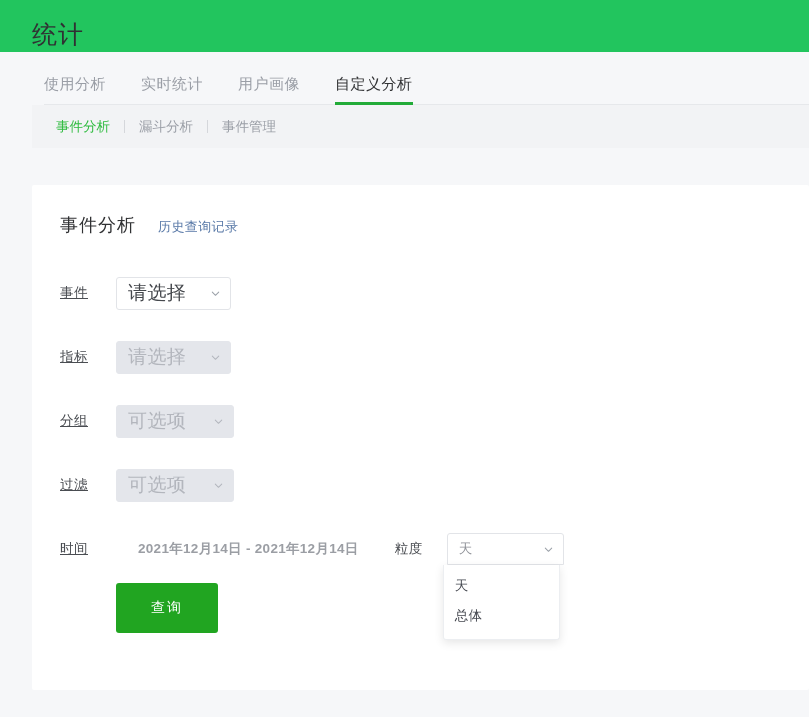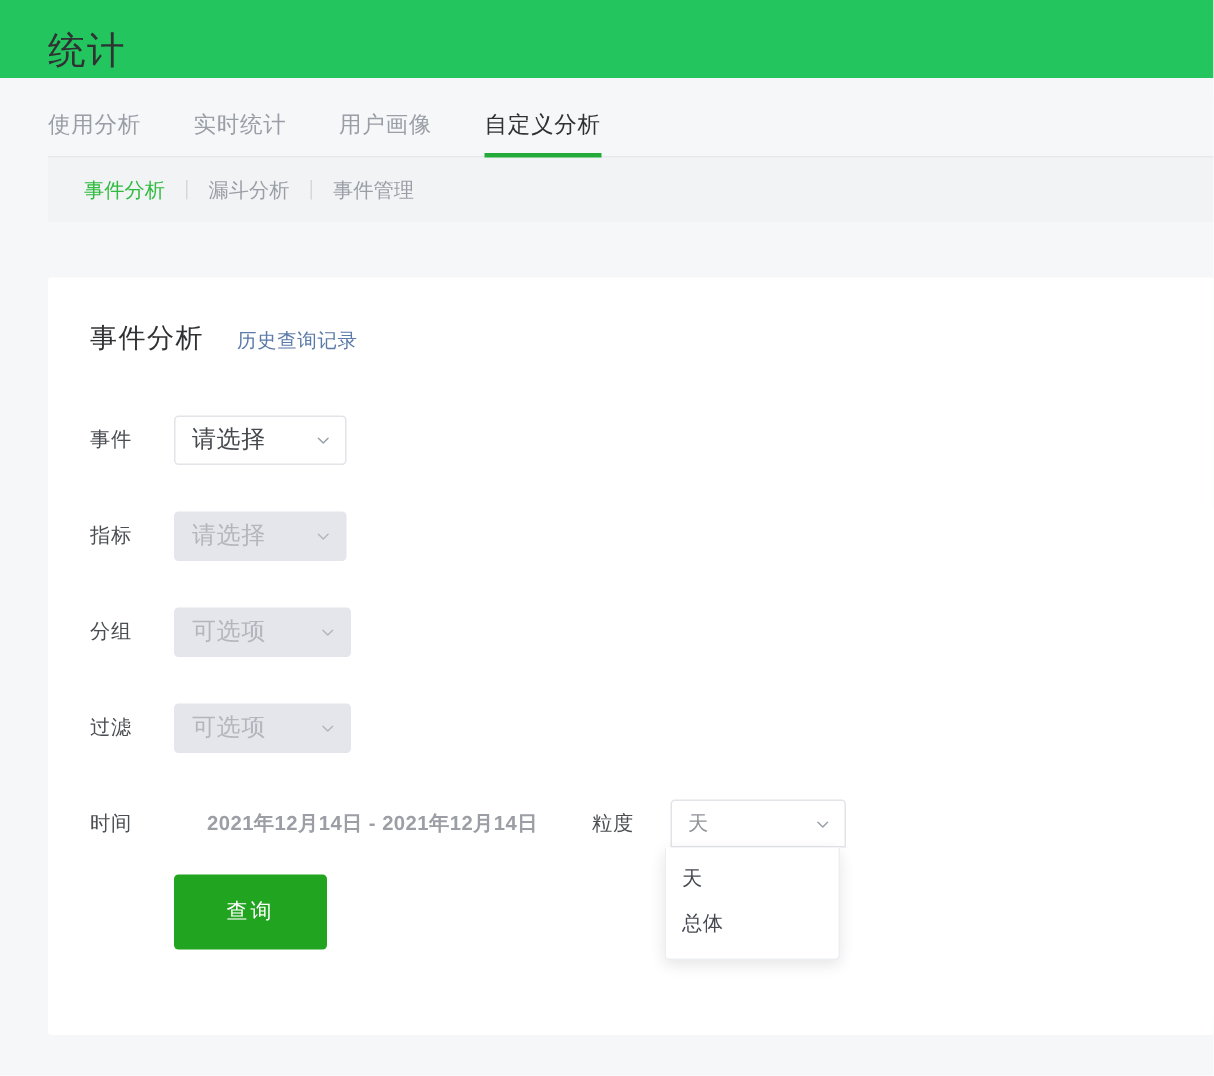--- a/index.html
+++ b/index.html
@@ -27,21 +27,21 @@
     font-weight: 400;
     color: #303133;
     line-height: 34px;
     letter-spacing: 1px;
     margin: 0;
   }
 
   
   .tabs-wrap {
     margin-top: 14px;
-    padding-left: 32px;
+    padding-left: 44px;
     background: #f6f7f9;
     position: relative;
   }
   .tabs {
     display: flex;
     align-items: flex-end;
     height: 38px;
     border-bottom: 1px solid #e6e8eb;
     position: relative;
   }
@@ -135,38 +135,39 @@
     display: flex;
     align-items: center;
     height: 64px;
   }
   .form-label {
     font-size: 13.5px;
     color: #4a4d52;
     width: 56px;
     flex: 0 0 56px;
     letter-spacing: 0.5px;
+    text-decoration: underline;
   }
 
   .select {
     width: 115px;
     height: 33px;
     box-sizing: border-box;
     border: 1px solid #e2e4e8;
     border-radius: 3px;
     background: #ffffff;
     display: flex;
     align-items: center;
     justify-content: space-between;
     padding: 0 9px 0 11px;
     cursor: pointer;
     position: relative;
   }
   .select .sel-text {
-    font-size: 16px;
+    font-size: 19px;
     color: #45484d;
     white-space: nowrap;
     letter-spacing: 0.4px;
   }
   .select.disabled {
     background: #e4e6eb;
     border-color: #e4e6eb;
     cursor: not-allowed;
   }
   .select.disabled .sel-text {

